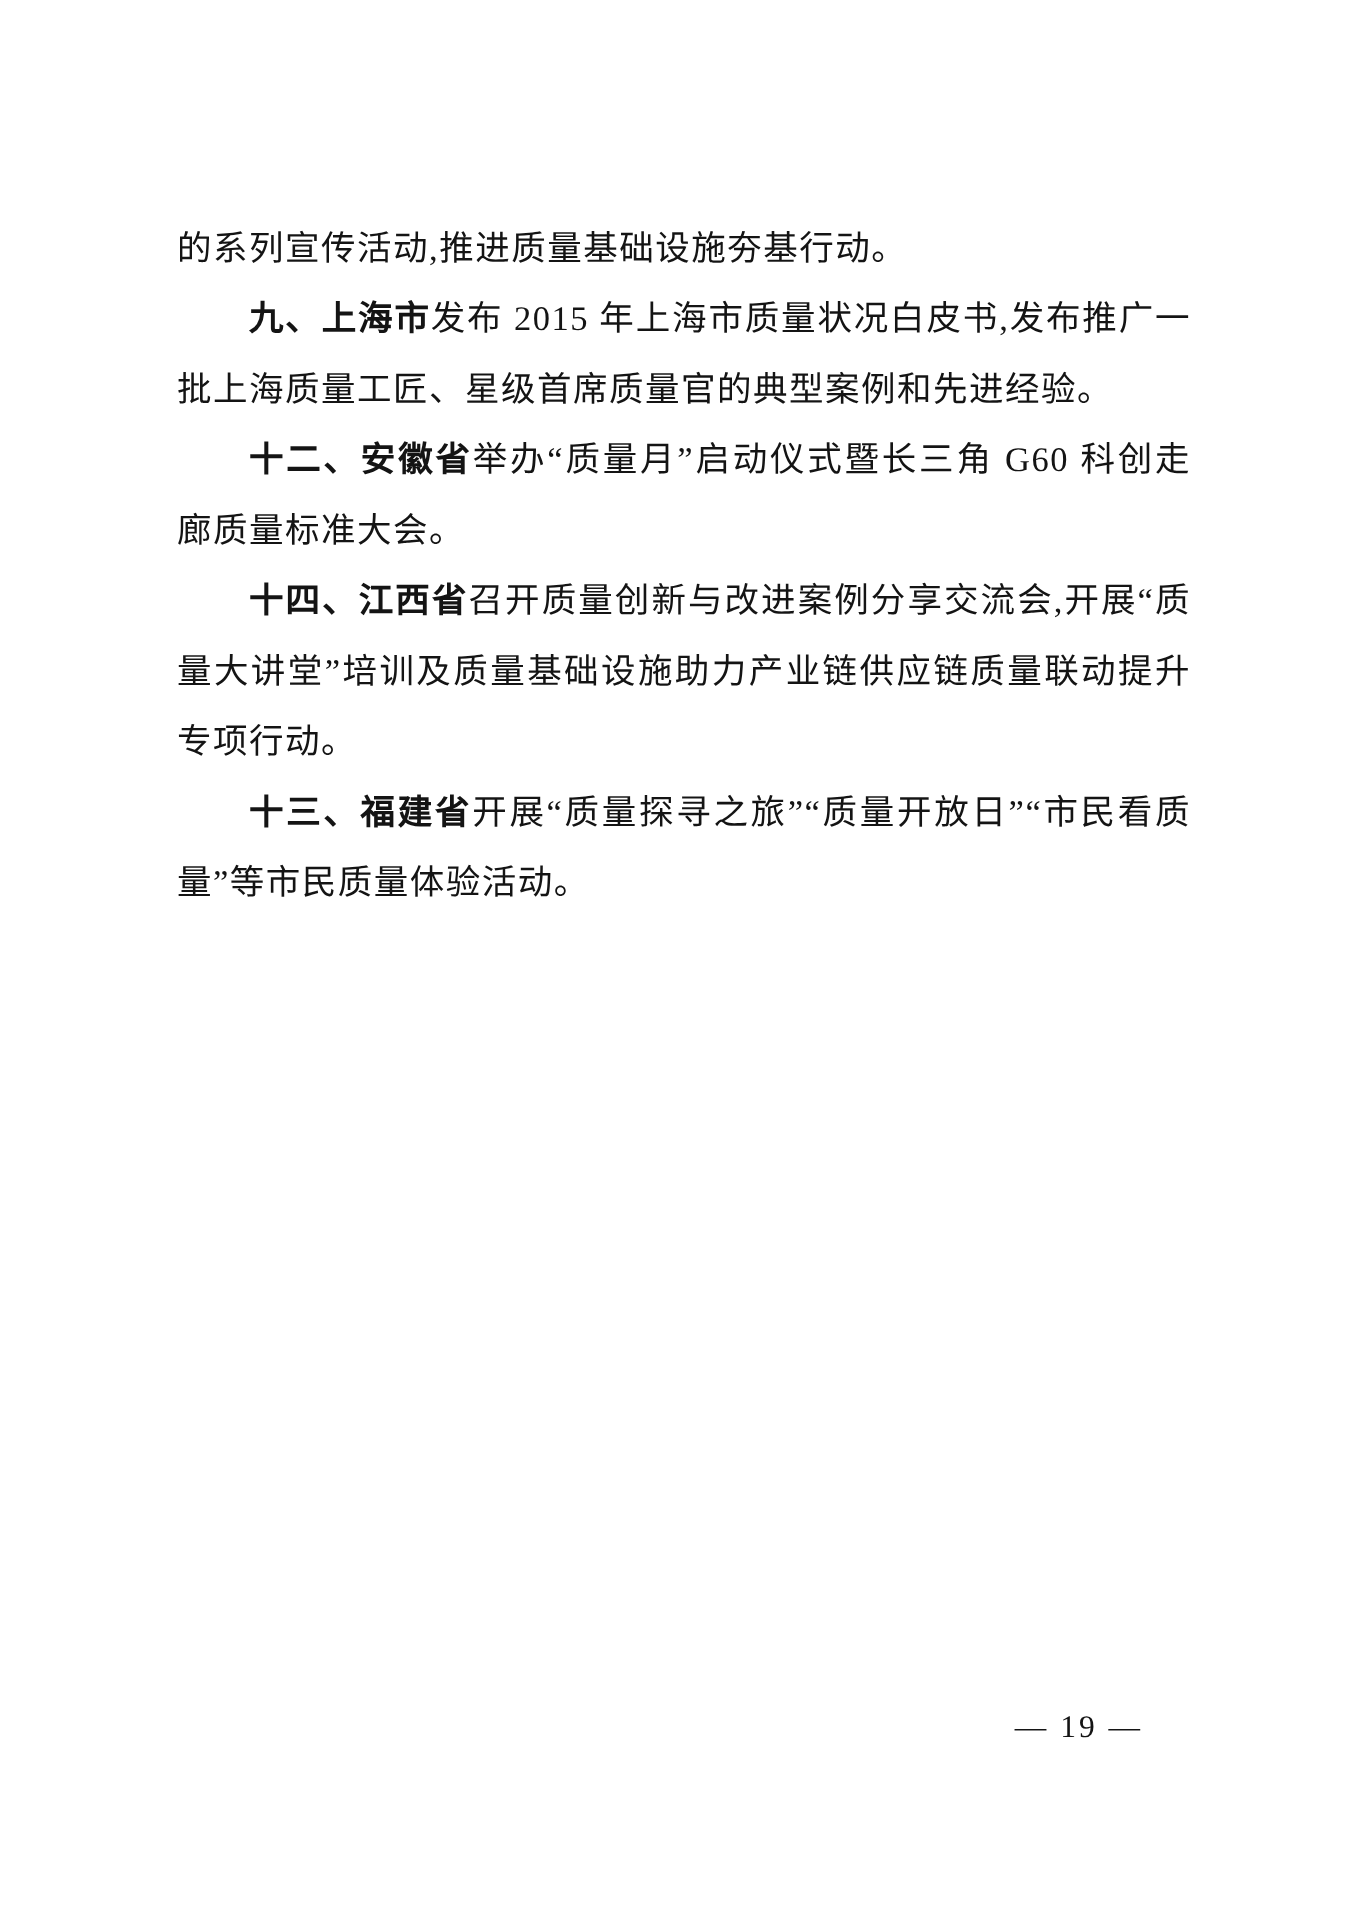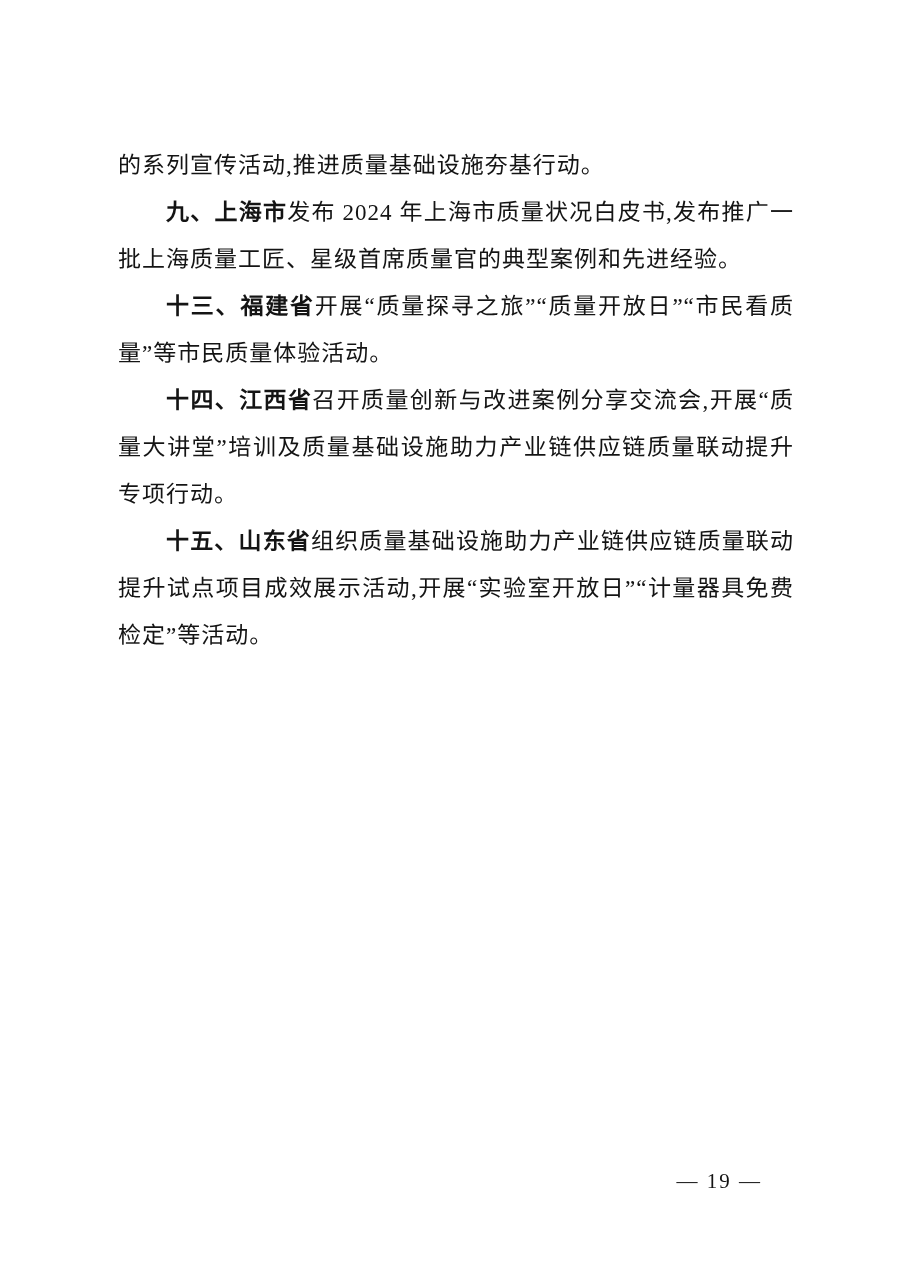--- a/index.html
+++ b/index.html
@@ -41,28 +41,27 @@
   .footer {
     position: absolute;
     top: 1139px;
     right: 138px;
     font-family: "Liberation Serif", "DejaVu Serif", serif;
     font-size: 21px;
     line-height: 24px;
     letter-spacing: 2px;
     color: #141414;
     white-space: nowrap;
-    margin-top: 30px;
   }
 </style>
 </head>
 <body>
 
 <div class="page">
   <div class="content" id="content">
       <p class="para"><span class="body">的系列宣传活动,推进质量基础设施夯基行动。</span></p>
-      <p class="para indent"><span class="lead">九、上海市</span><span class="body">发布 2024 年上海市质量状况白皮书,发布推广一批上海质量工匠、星级首席质量官的典型案例和先进经验。</span></p>
+      <p class="para indent"><span class="lead">九、上海市</span><span class="body">发布 2015 年上海市质量状况白皮书,发布推广一批上海质量工匠、星级首席质量官的典型案例和先进经验。</span></p>
+      <p class="para indent"><span class="lead">十二、安徽省</span><span class="body">举办“质量月”启动仪式暨长三角 G60 科创走廊质量标准大会。</span></p>
+      <p class="para indent"><span class="lead">十四、江西省</span><span class="body">召开质量创新与改进案例分享交流会,开展“质量大讲堂”培训及质量基础设施助力产业链供应链质量联动提升专项行动。</span></p>
       <p class="para indent"><span class="lead">十三、福建省</span><span class="body">开展“质量探寻之旅”“质量开放日”“市民看质量”等市民质量体验活动。</span></p>
-      <p class="para indent"><span class="lead">十四、江西省</span><span class="body">召开质量创新与改进案例分享交流会,开展“质量大讲堂”培训及质量基础设施助力产业链供应链质量联动提升专项行动。</span></p>
-      <p class="para indent"><span class="lead">十五、山东省</span><span class="body">组织质量基础设施助力产业链供应链质量联动提升试点项目成效展示活动,开展“实验室开放日”“计量器具免费检定”等活动。</span></p>
     </div>
   <div class="footer">— 19 —</div>
 </div>
 
 </body></html>

